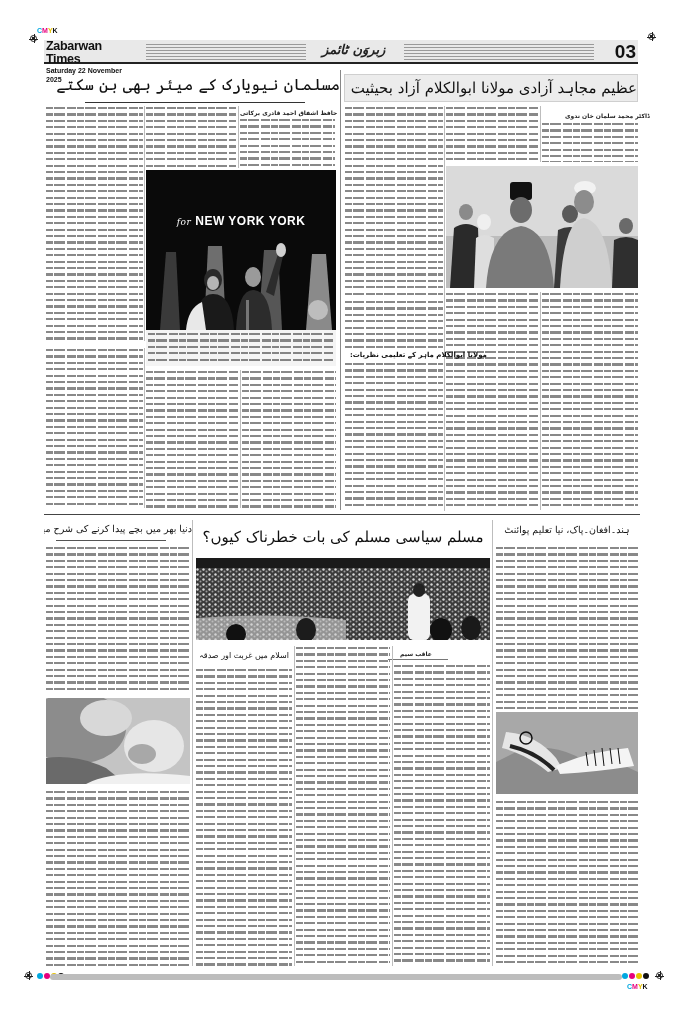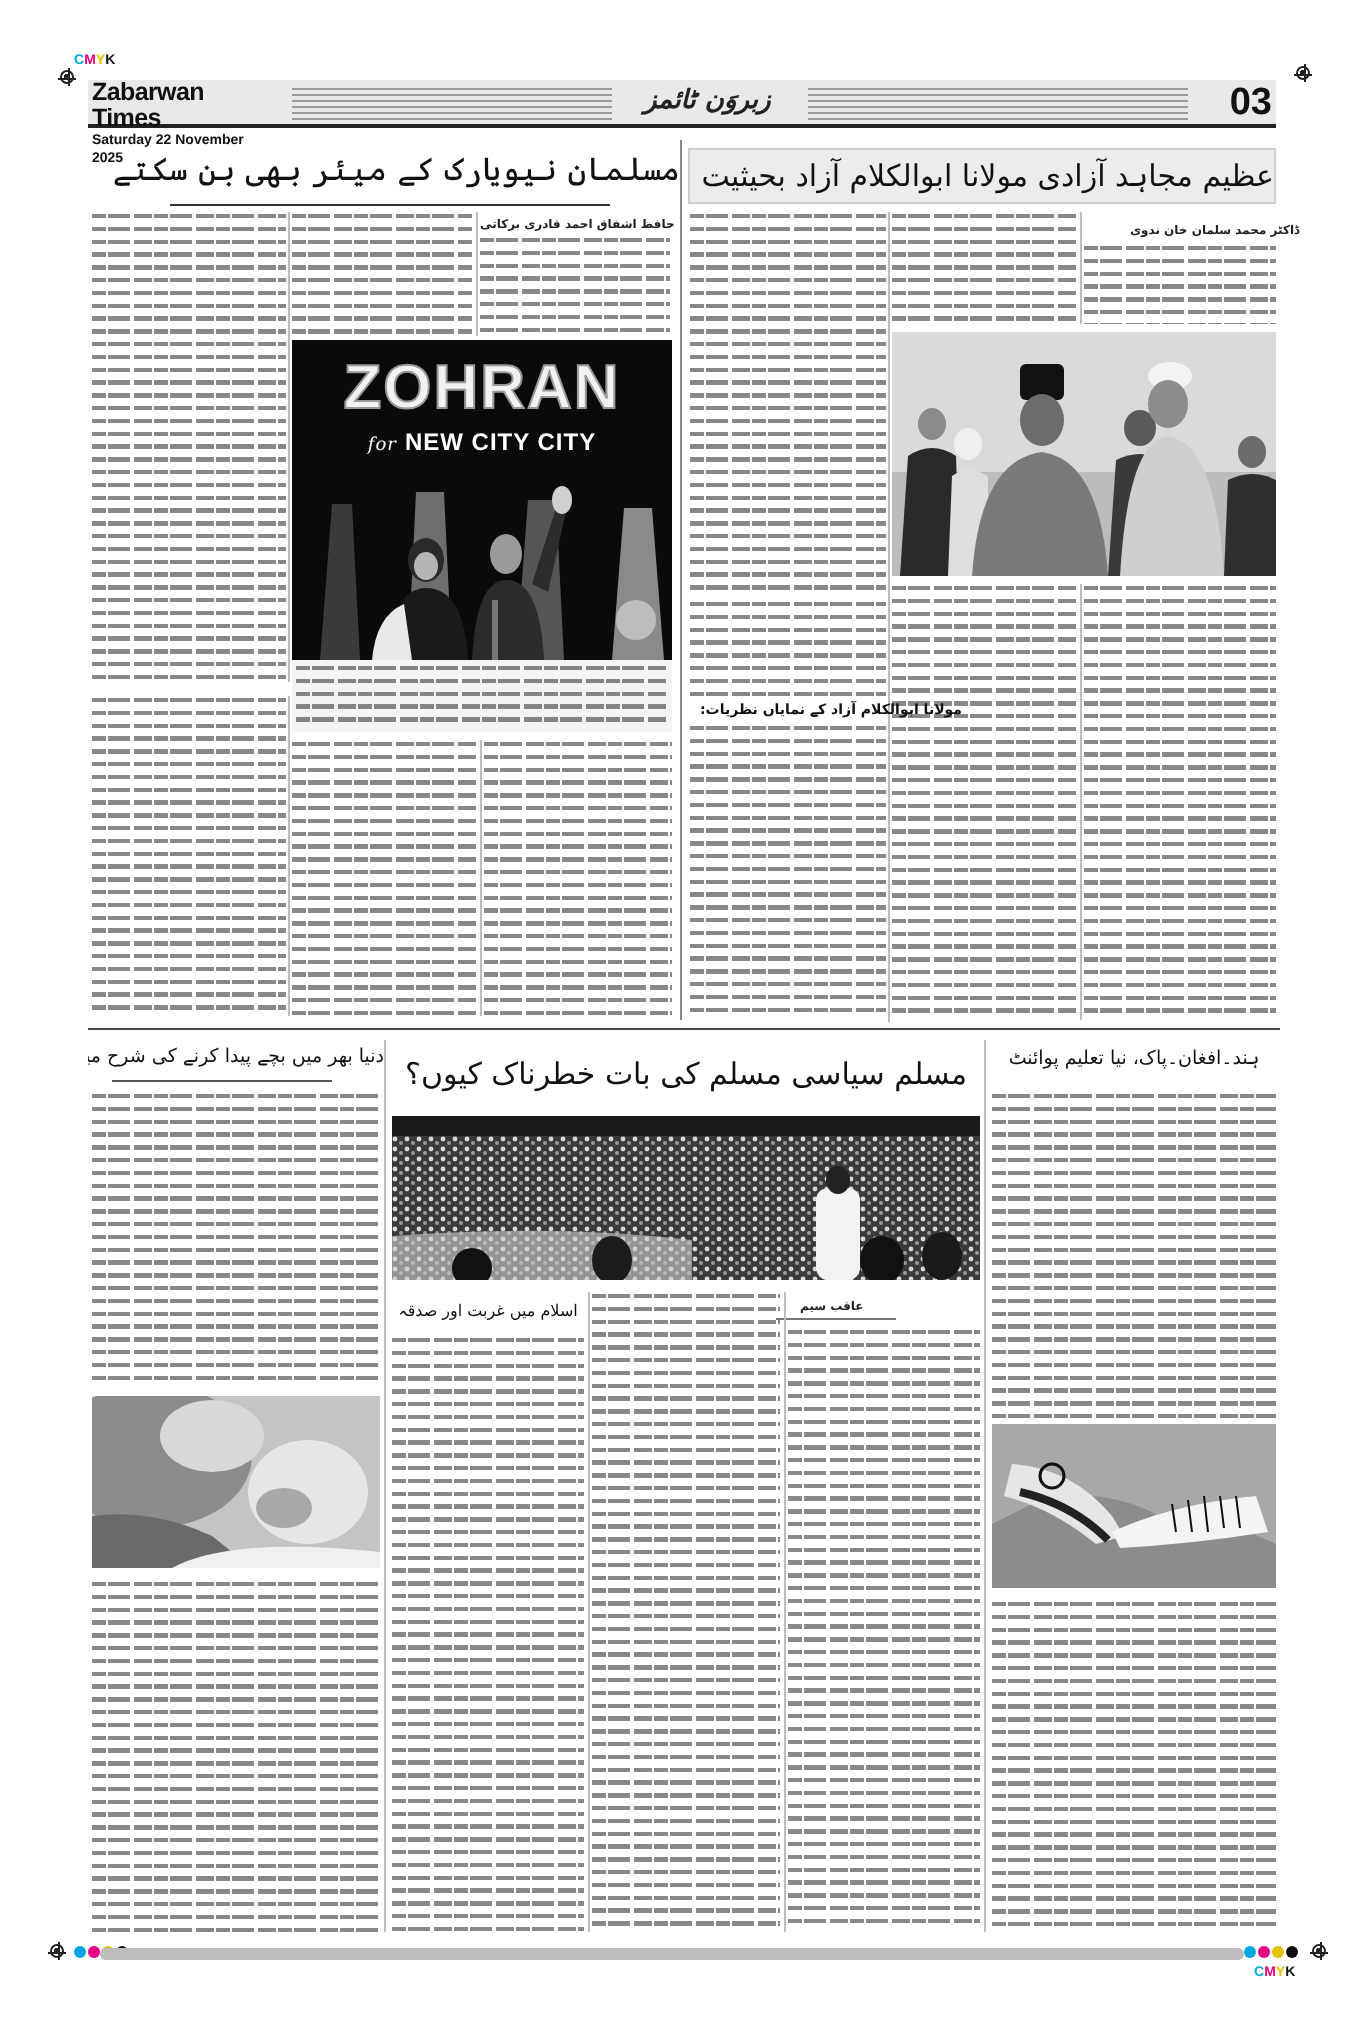--- a/index.html
+++ b/index.html
@@ -87,22 +87,21 @@
 <div class="col" style="left:146px;top:106px;width:90px;height:62px;">
     <div class="lines"></div>
   </div>
 <div class="col" style="left:46px;top:106px;width:97px;height:238px;">
     <div class="lines"></div>
   </div>
 <div class="col-sep" style="left:144px;top:106px;height:235px;"></div>
 <div class="col-sep" style="left:238px;top:106px;height:62px;"></div>
 
 <div class="photo zohran" style="left:146px;top:170px;width:190px;height:160px;" title="Campaign rally photo with couple on stage">
-  <div class="zohran-word">ZOHRAN</div>
-  <div class="zohran-sub"><i>for</i><span>NEW CITY CITY</span></div>
+  <div class="zohran-sub"><i>for</i><span>NEW YORK YORK</span></div>
   <svg width="190" height="160" style="position:absolute;left:0;top:0;">
 
     <polygon points="20,82 30,82 34,160 14,160" fill="#3a3a3a"></polygon>
     <polygon points="62,76 76,76 80,160 58,160" fill="#6e6e6e"></polygon>
     <polygon points="118,80 132,80 136,160 112,160" fill="#565656"></polygon>
     <polygon points="166,84 180,84 186,160 160,160" fill="#8a8a8a"></polygon>
     <circle cx="172" cy="140" r="10" fill="#bdbdbd"></circle>
 
     <ellipse cx="67" cy="110" rx="9" ry="11" fill="#2a2a2a"></ellipse>
     <ellipse cx="67" cy="113" rx="6" ry="7" fill="#b5b5b5"></ellipse>
@@ -180,21 +179,21 @@
 <div class="col" style="left:542px;top:292px;width:96px;height:218px;">
     <div class="lines"></div>
   </div>
 <div class="col" style="left:446px;top:292px;width:92px;height:218px;">
     <div class="lines"></div>
   </div>
 <div class="col-sep" style="left:540px;top:292px;height:218px;"></div>
 <div class="col" style="left:345px;top:300px;width:98px;height:48px;">
     <div class="lines"></div>
   </div>
-<div class="subhead" style="left:350px;top:351px;">مولانا ابوالکلام آزاد کے نمایاں نظریات:</div>
+<div class="subhead" style="left:350px;top:351px;">مولانا ابوالکلام ماہر کے تعلیمی نظریات:</div>
 <div class="col" style="left:345px;top:362px;width:98px;height:148px;">
     <div class="lines"></div>
   </div>
 
 <div class="rule" style="left:44px;top:514px;width:596px;background:#444;"></div>
 
 <div class="hl" style="left:44px;top:520px;width:148px;height:18px;font-size:9.5px;line-height:18px;">دنیا بھر میں بچے پیدا کرنے کی شرح میں نمایاں کمی!</div>
 <div class="rule" style="left:56px;top:540px;width:110px;background:#555;"></div>
 <div class="col" style="left:46px;top:546px;width:144px;height:146px;">
     <div class="lines"></div>

